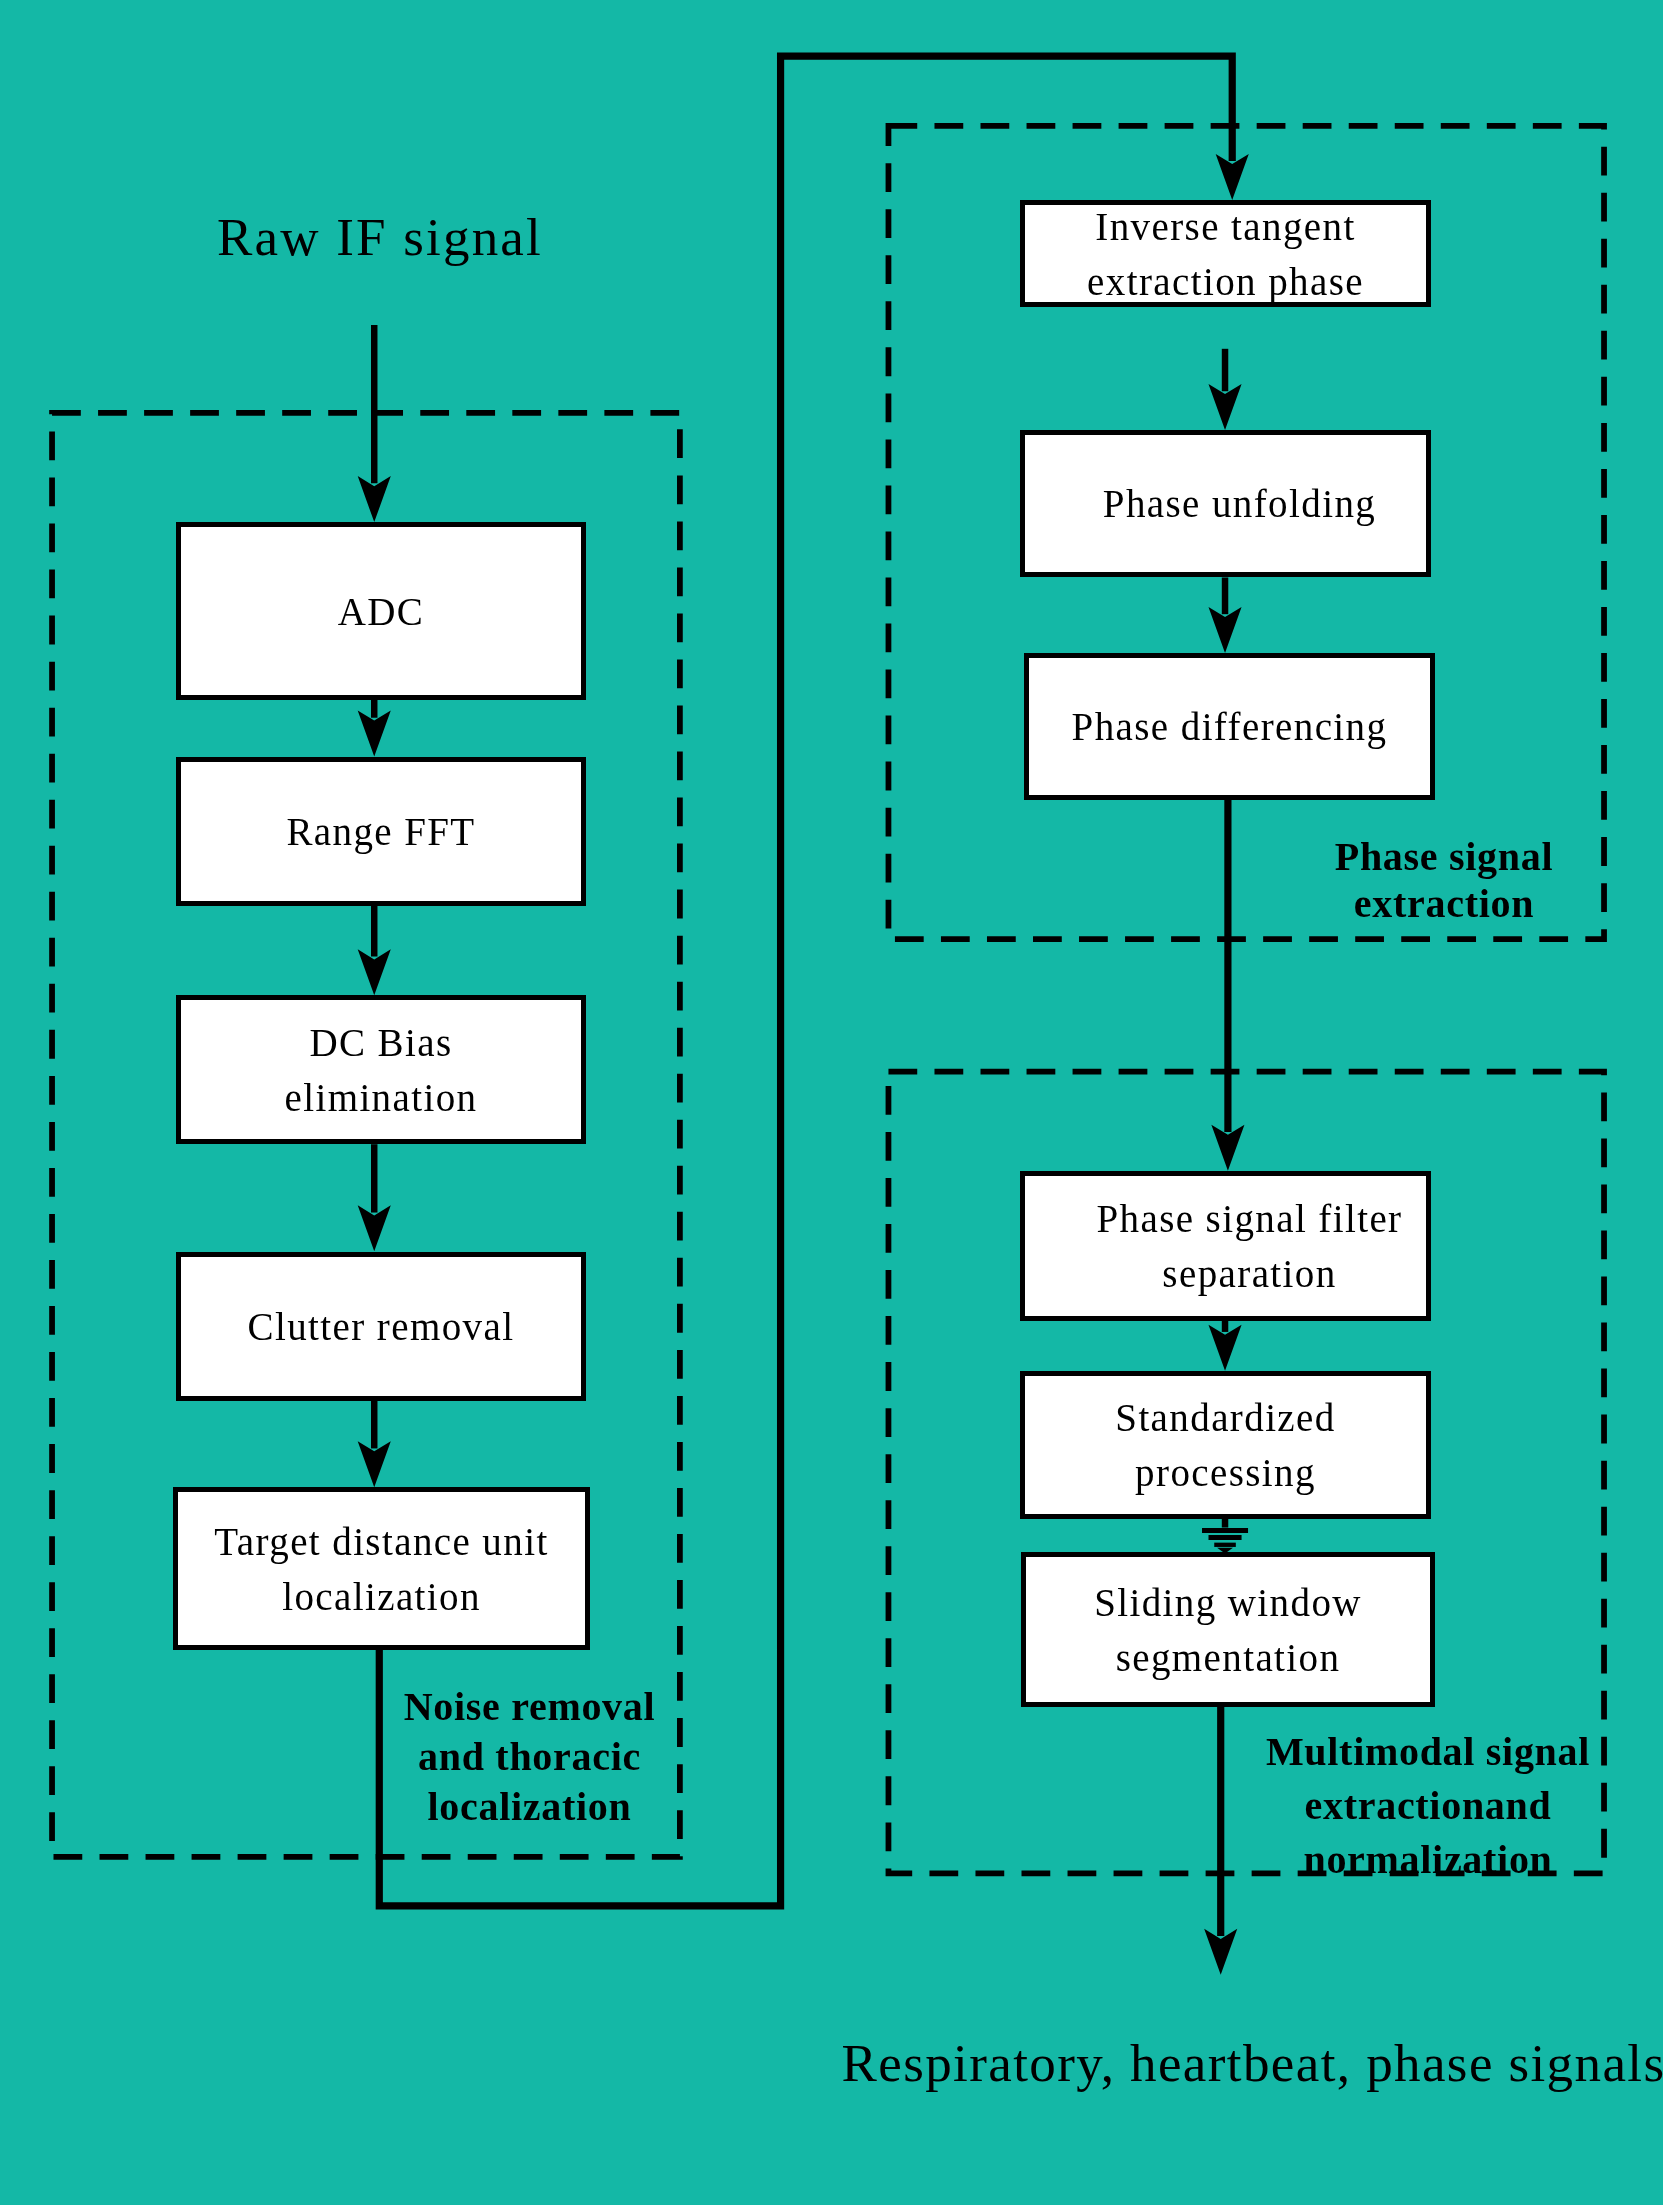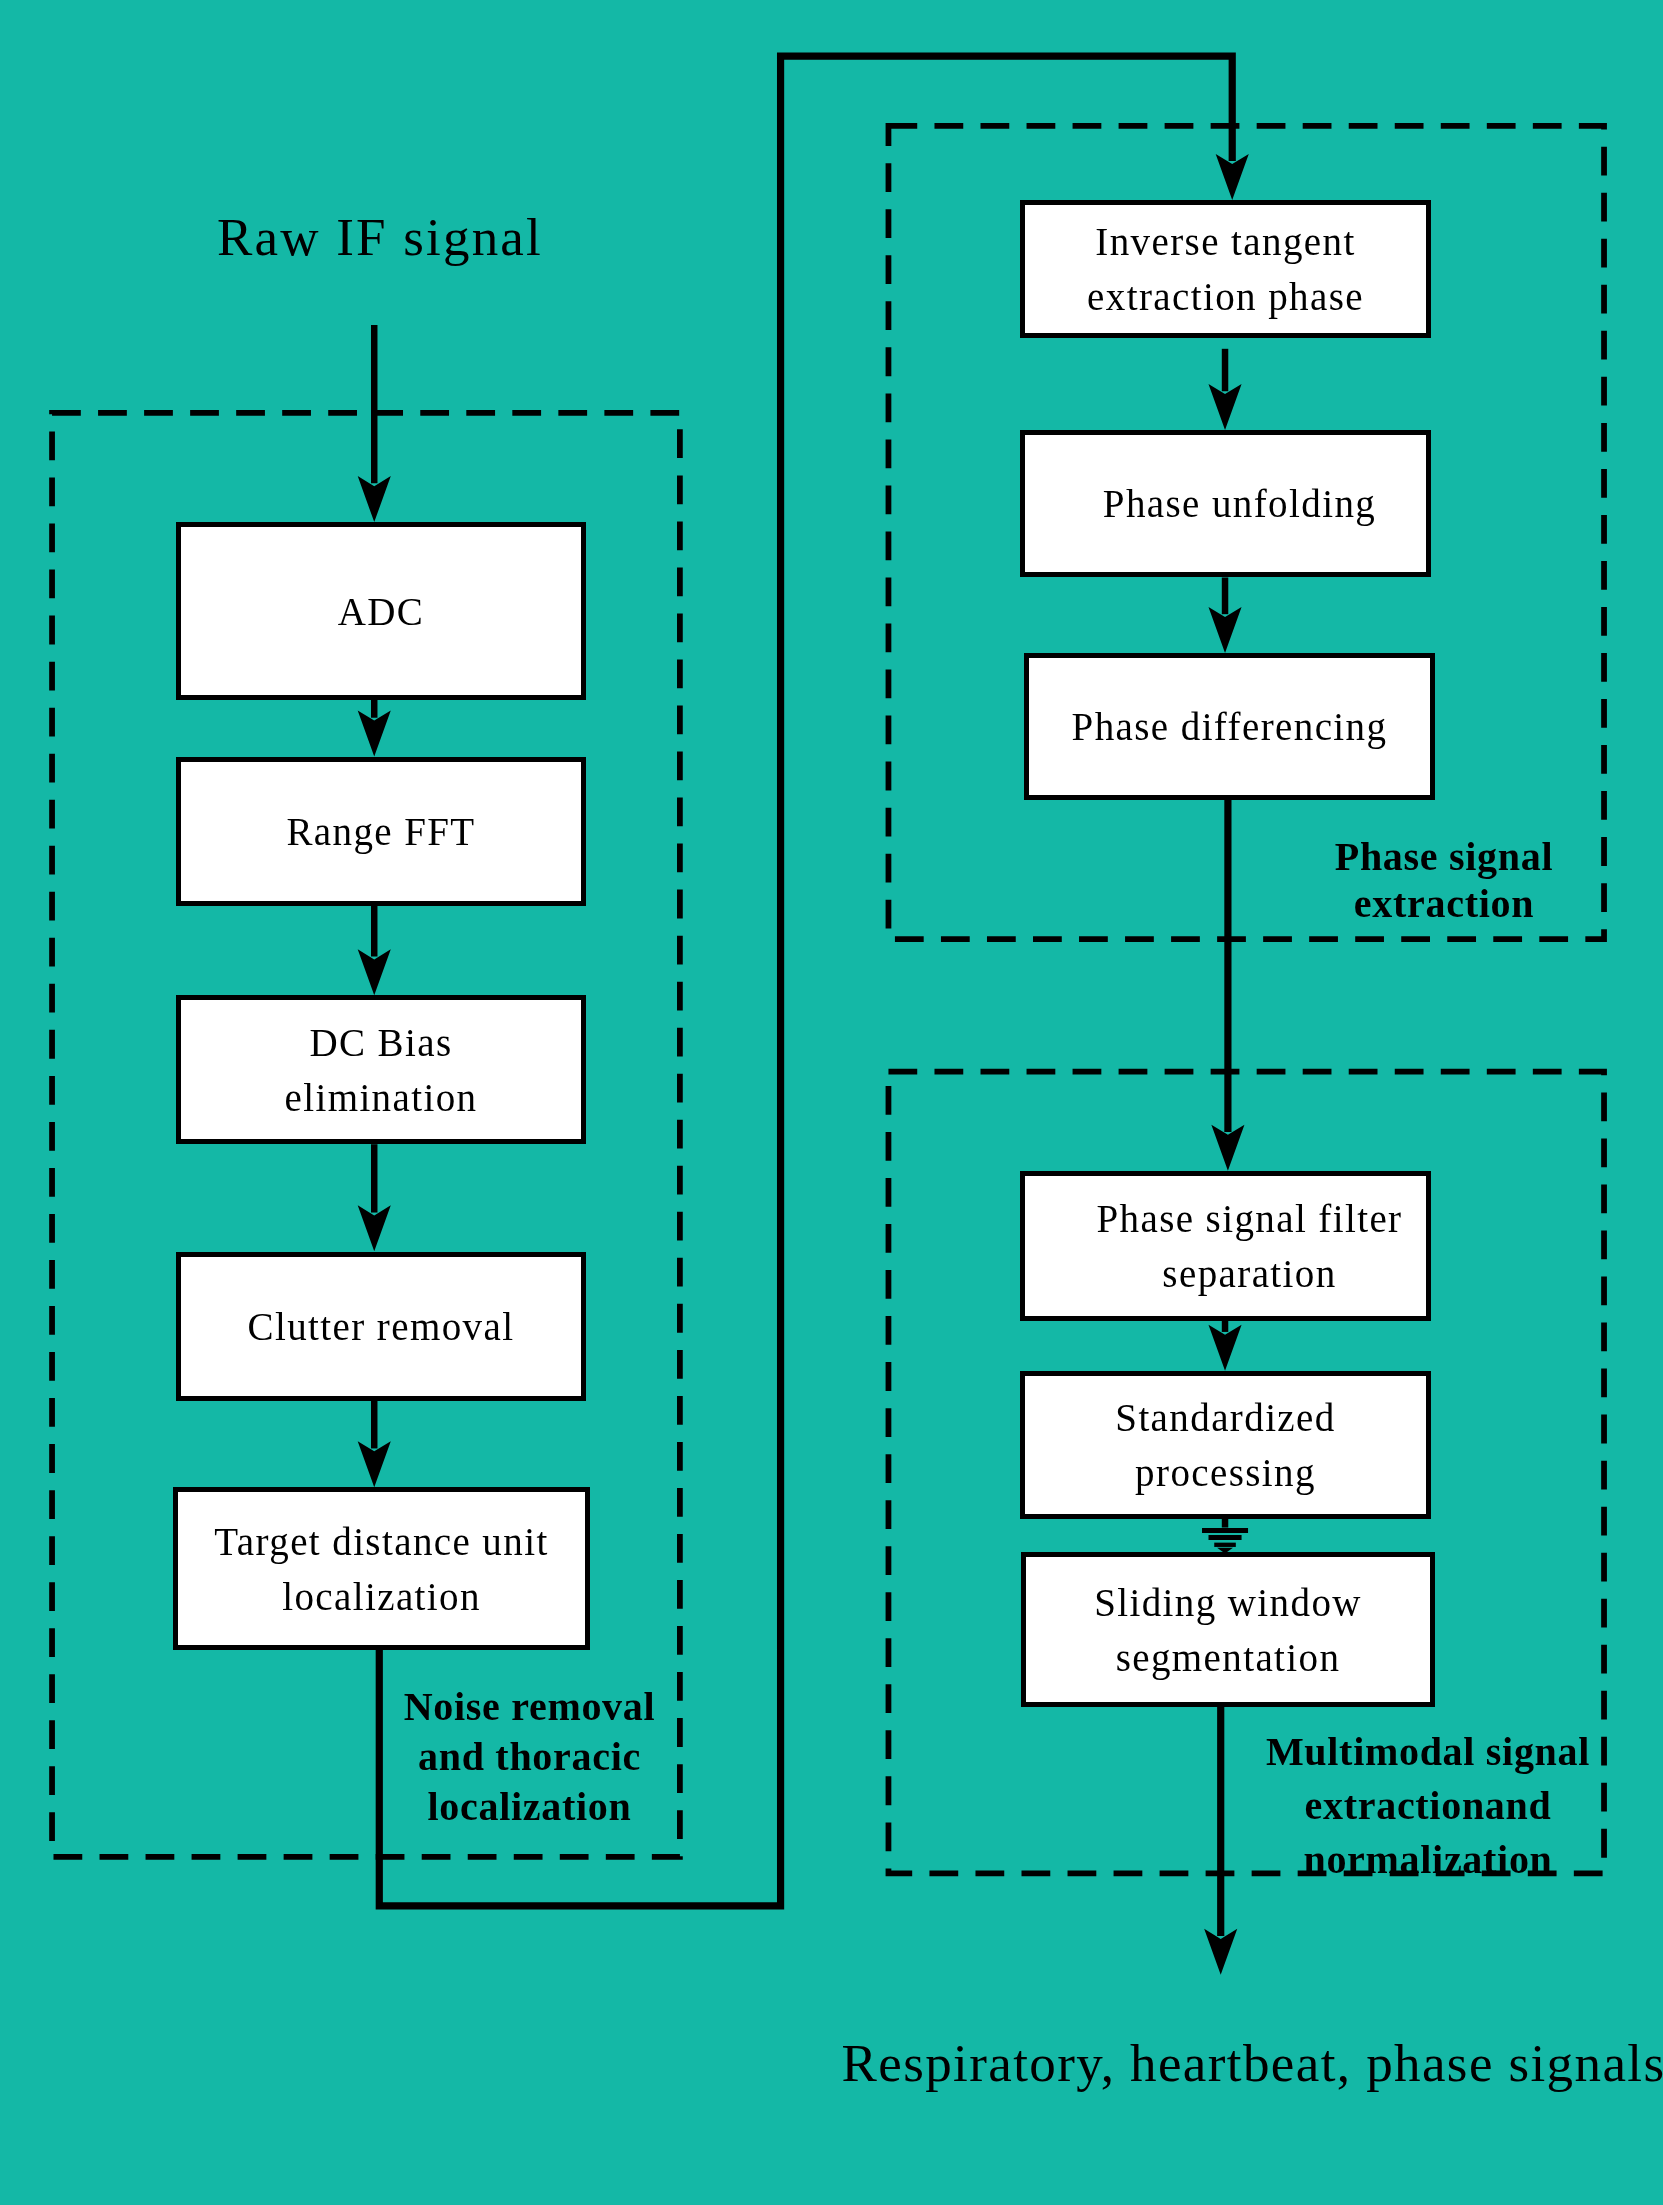--- a/index.html
+++ b/index.html
@@ -113,21 +113,21 @@
   </div>
   <div class="node" style="left:176px; top:1252px; width:410px; height:149px;">
     <span>Clutter removal</span>
   </div>
   <div class="node" style="left:173px; top:1487px; width:417px; height:163px;">
     <span>Target distance unit localization</span>
   </div>
 
   <div class="label group-label" style="left:375px; top:1682px; width:309px; line-height:50px;">Noise removal and thoracic localization</div>
 
-  <div class="node" style="left:1020px; top:200px; width:411px; height:138px;">
+  <div class="node" style="left:1020px; top:200px; width:411px; height:107px;">
     <span>Inverse tangent extraction phase</span>
   </div>
   <div class="node" style="left:1020px; top:430px; width:411px; height:147px;padding-left:28px;">
     <span>Phase unfolding</span>
   </div>
   <div class="node" style="left:1024px; top:653px; width:411px; height:147px;">
     <span>Phase differencing</span>
   </div>
 
   <div class="label group-label" style="left:1300px; top:833px; width:288px; line-height:47px; font-size:40px;">Phase signal extraction</div>

